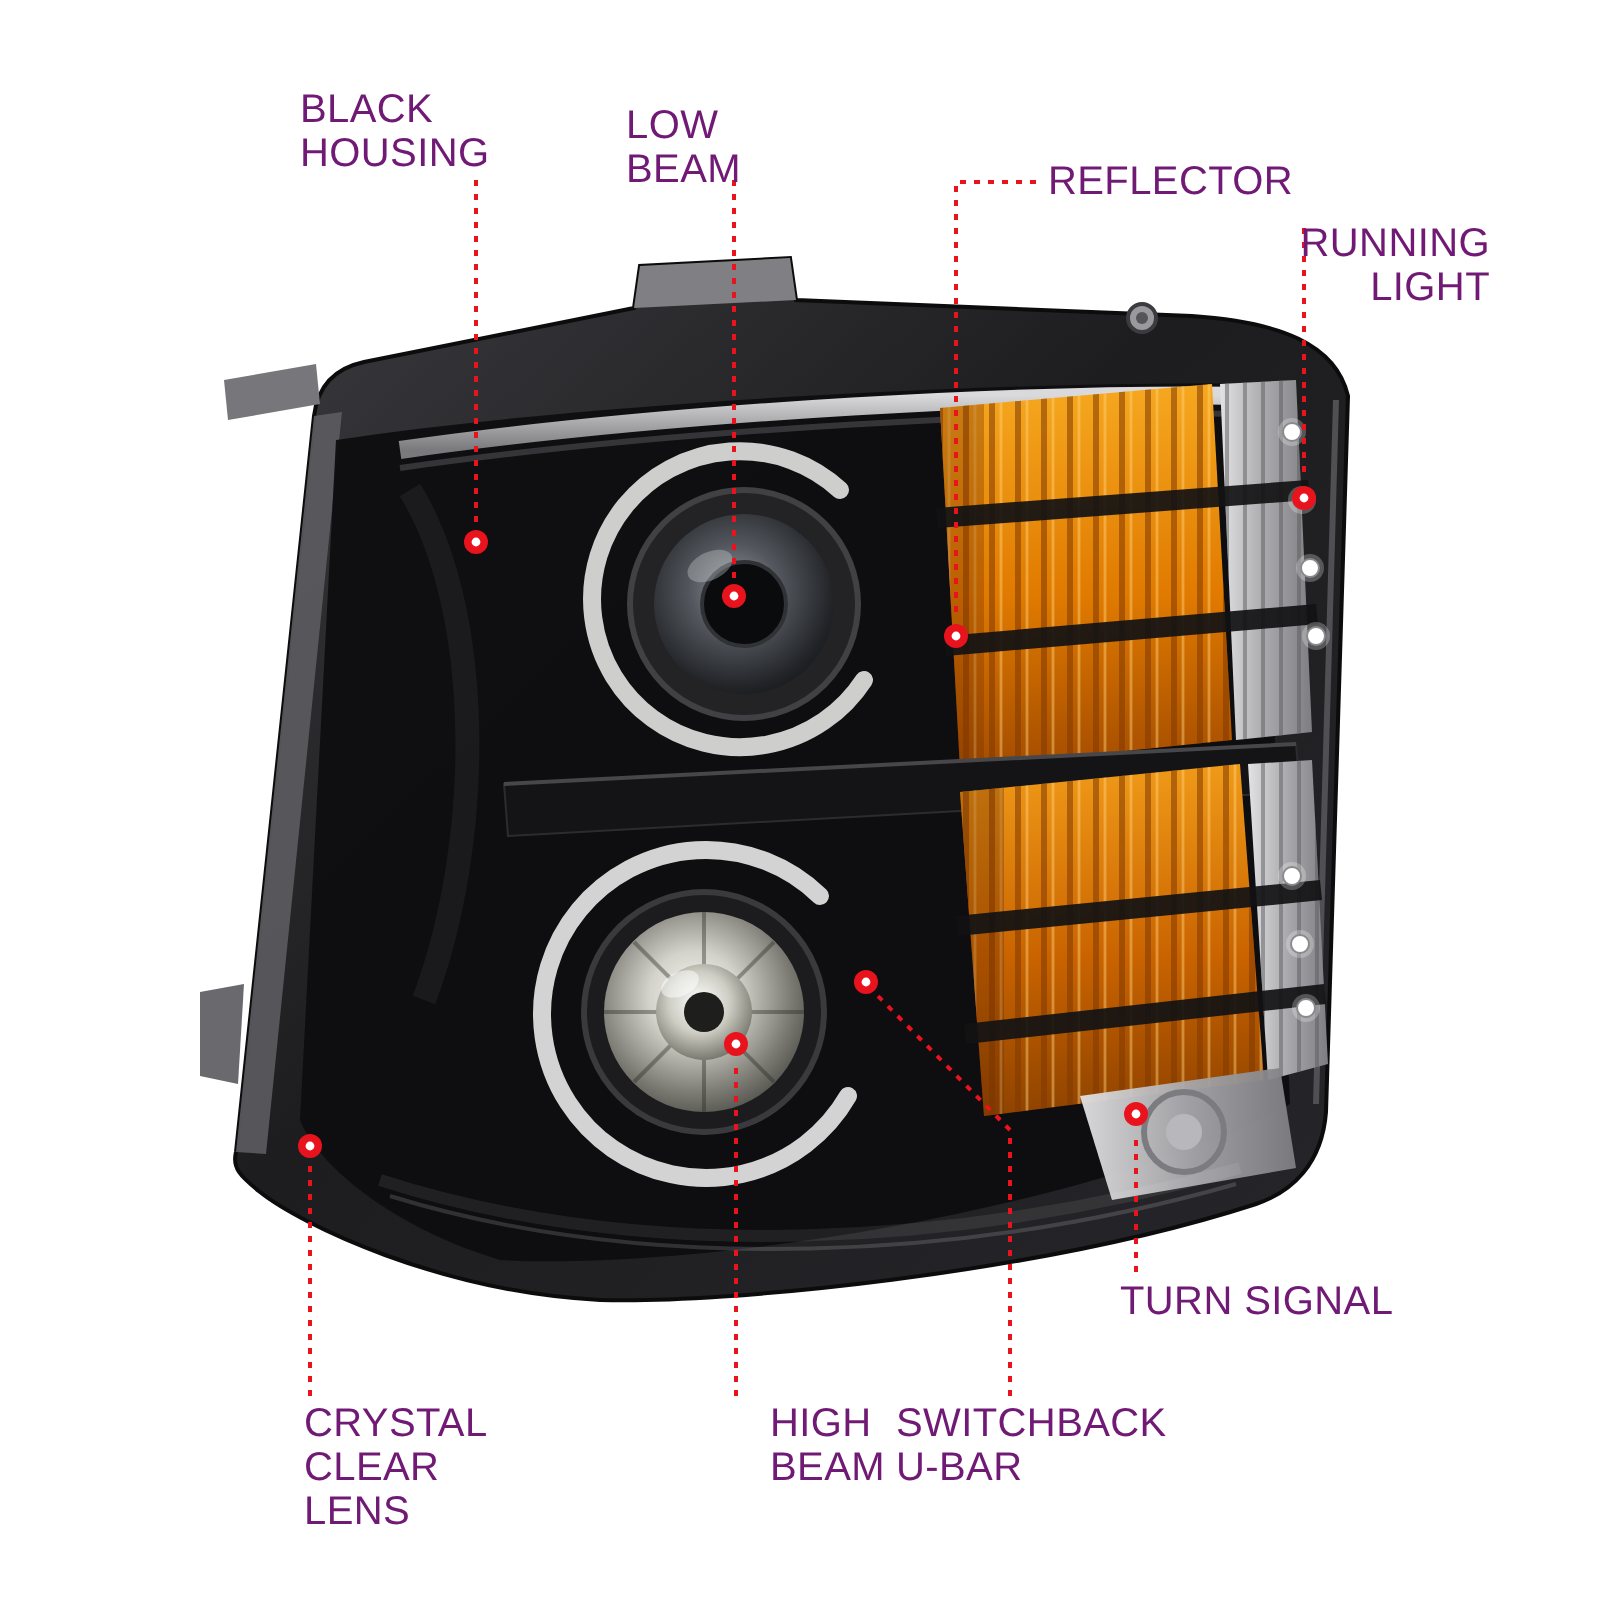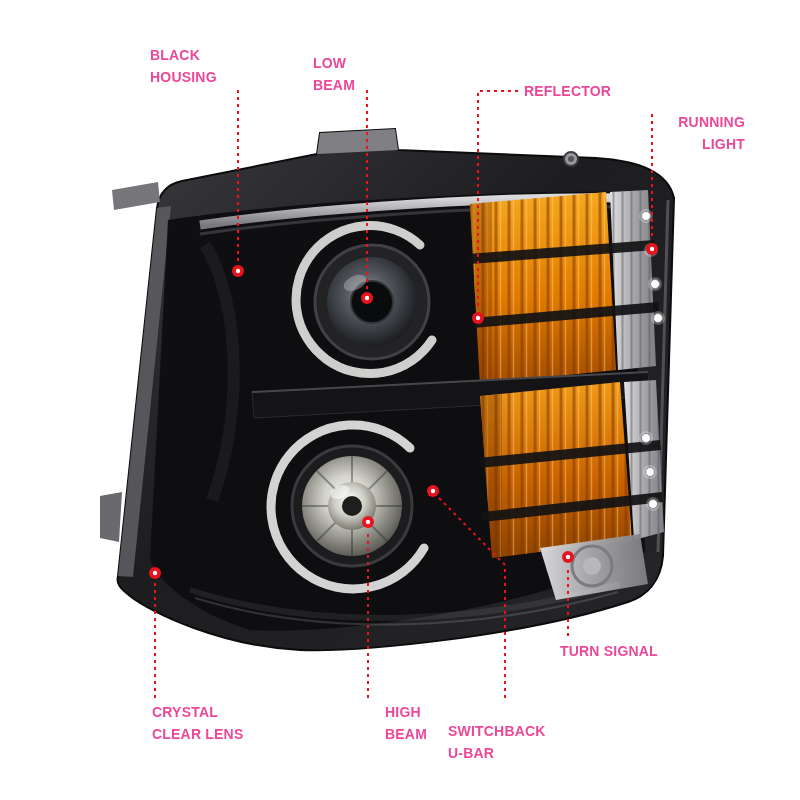--- a/index.html
+++ b/index.html
@@ -4,22 +4,22 @@
 <style>
   html,body { margin:0; padding:0; background:#ffffff; }
   #stage {
     position:relative; width:800px; height:800px; background:#ffffff;
     overflow:hidden; font-family:"Liberation Sans", sans-serif;
   }
   .art, .overlay { position:absolute; left:0; top:0; width:800px; height:800px; }
   .overlay { pointer-events:none; }
   .callout {
     position:absolute; white-space:pre-line;
-    font-size:14px; line-height:22px; font-weight:700;
-    color:#ec4899; letter-spacing:.2px;
+    font-size:20px; line-height:22px; font-weight:400;
+    color:#701a75; letter-spacing:.2px;
   }
   .ta-r { text-align:right; }
   .ta-c { }
   .lead { stroke:#e8131c; stroke-width:2; stroke-dasharray:3 4; fill:none; }
   .dot  { fill:#e8131c; }
   .dotc { fill:#ffffff; }
 </style>
 </head>
 <body>
 
@@ -260,18 +260,18 @@
 
   <div class="callout ta-r" style="right:55px; top:68px;margin-top:43px;">RUNNING
 LIGHT</div>
 
   <div class="callout ta-c" style="left:152px; top:701px; width:116px;">CRYSTAL
 CLEAR LENS</div>
 
   <div class="callout ta-c" style="left:342px; top:701px; width:60px;margin-left:43px;">HIGH
 BEAM</div>
 
-  <div class="callout ta-c" style="left:448px; top:701px; width:120px;margin-top:19px;">SWITCHBACK
+  <div class="callout ta-c" style="left:448px; top:701px; width:120px;">SWITCHBACK
 U-BAR</div>
 
   <div class="callout" style="left:560px; top:640px;">TURN SIGNAL</div>
 
 </div>
 
 </body></html>

